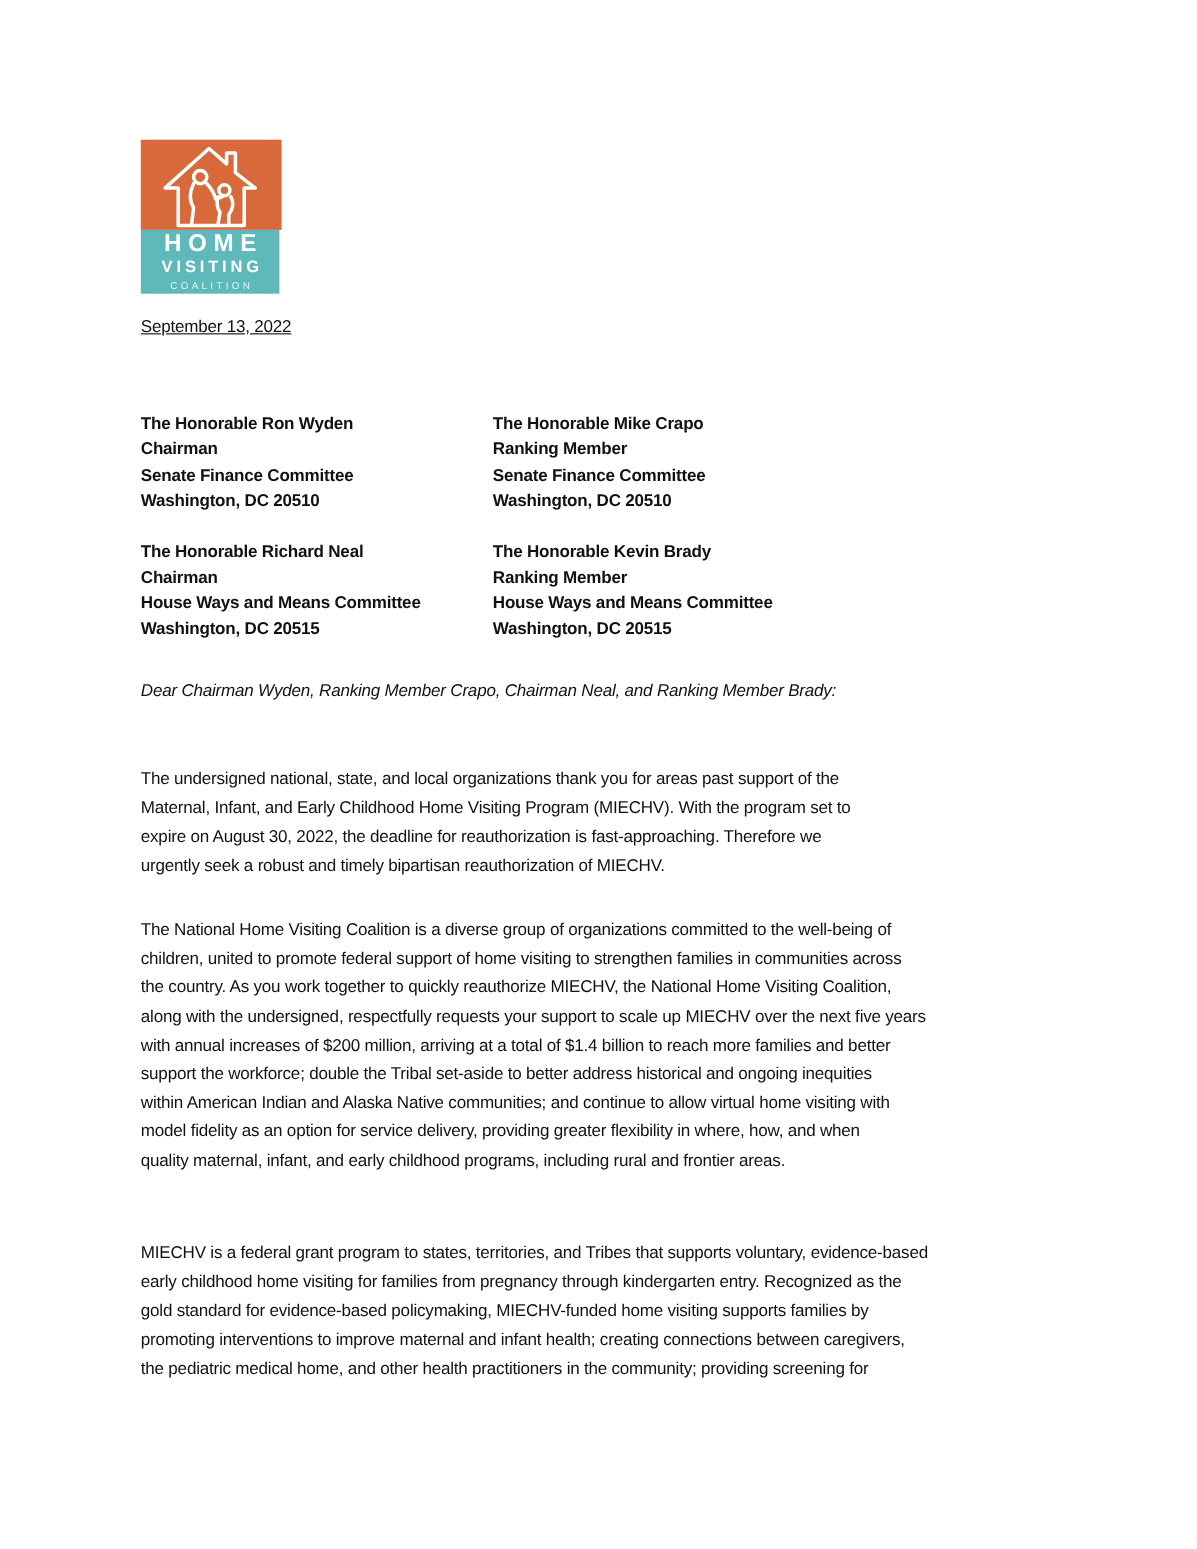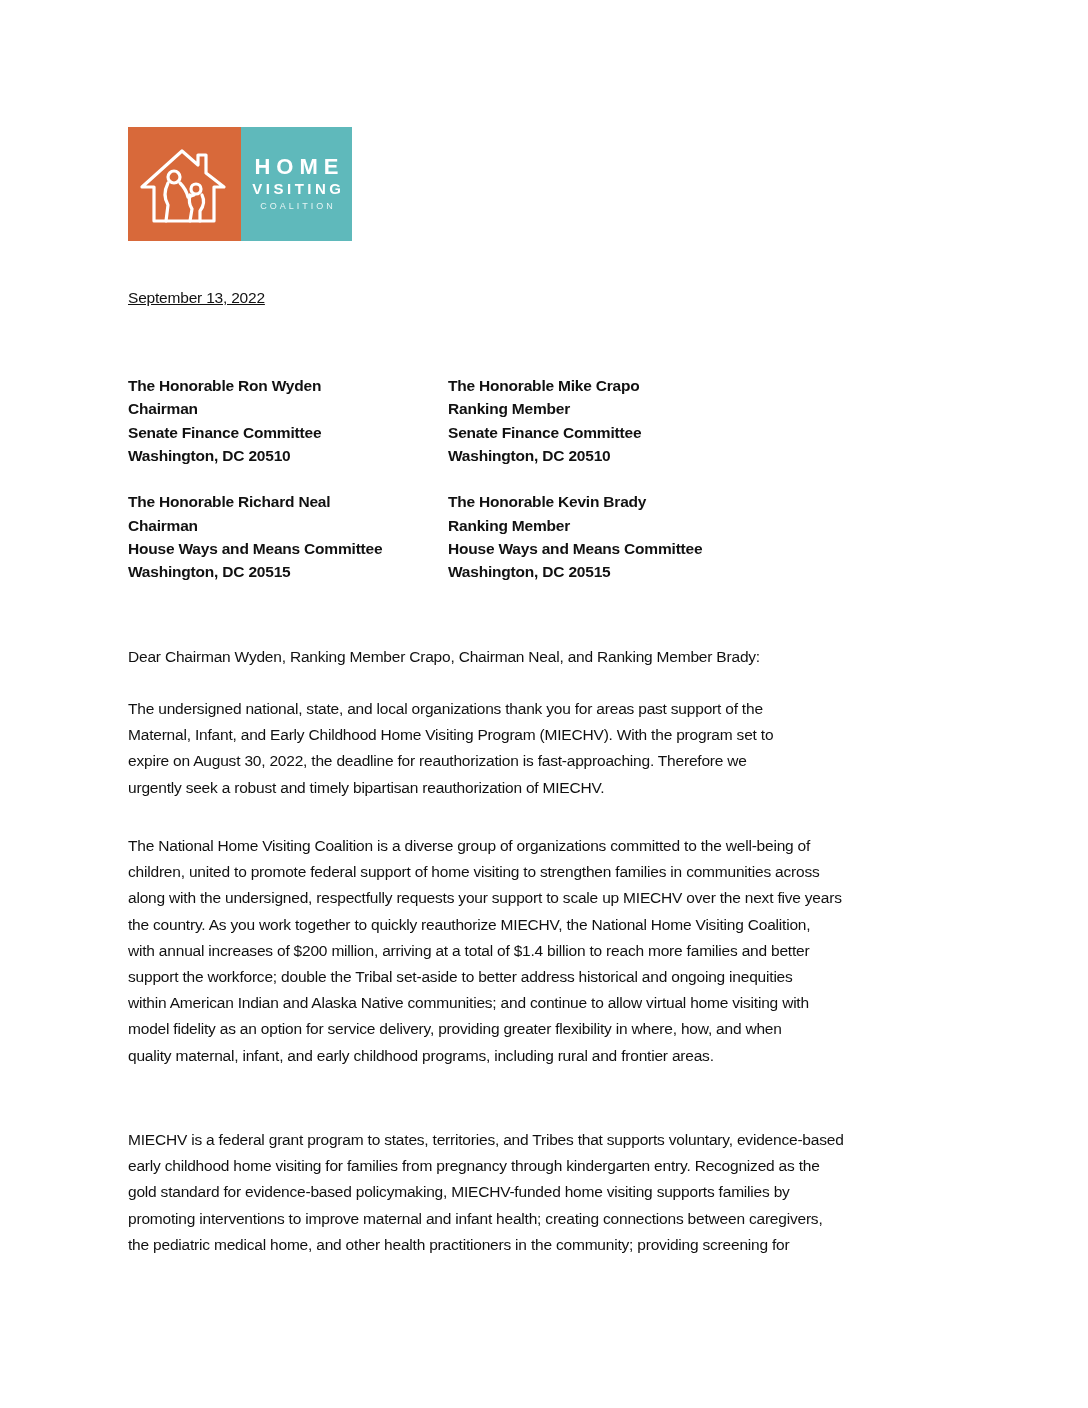--- a/index.html
+++ b/index.html
@@ -1,31 +1,31 @@
 <!DOCTYPE html>
 <html><head>
 <meta charset="utf-8">
 <style>
   html, body { margin: 0; padding: 0; background: #ffffff; }
   body { width: 1088px; height: 1408px; position: relative; overflow: hidden;
          font-family: "Liberation Sans", sans-serif; color: #111; }
-  .logo { position: absolute; left: 128px; top: 127px; width: 224px; height: 114px; display: flex; }
+  .logo { position: absolute; left: 128px; top: 127px; width: 224px; height: 114px; display: flex; flex-direction: column; }
   .logo-left { width: 128px; height: 114px; background: #d8693a; display: flex; align-items: center; justify-content: center; }
   .logo-right { width: 126px; height: 114px; background: #5fb9bb; display: flex; flex-direction: column; align-items: center; justify-content: center; color: #fff; }
   .logo-home { font-size: 22px; font-weight: bold; letter-spacing: 6px; line-height: 24px; margin-left: 6px; }
   .logo-visiting { font-size: 15px; font-weight: bold; letter-spacing: 3.5px; line-height: 20px; margin-left: 4px; text-align: right; }
   .logo-coalition { font-size: 9px; letter-spacing: 3px; line-height: 14px; color: #e6f5f5; margin-left: 3px; }
   .txt { position: absolute; left: 128px; font-size: 15.5px; line-height: 26px; white-space: nowrap; letter-spacing: -0.2px; }
   .date { top: 285px; text-decoration: underline; }
   .addr { position: absolute; top: 374px; font-size: 15.5px; line-height: 23.3px; white-space: nowrap; letter-spacing: -0.2px; }
   .addr.col1 { left: 128px; }
   .addr.col2 { left: 448px; }
   .addr .block { margin-bottom: 23.3px; }
   .addr .line { display: block; font-weight: bold; }
-  .salutation { top: 644px; }
+  .salutation { top: 616px; font-style: italic; }
   .para { position: absolute; left: 128px; font-size: 15.5px; line-height: 26.2px; letter-spacing: -0.2px; }
   .para .line { display: block; white-space: nowrap; }
   #p1 { top: 696px; }
   #p2 { top: 833px; }
   #p3 { top: 1127px; }
 </style>
 </head>
 <body>
 
 <div class="logo">
@@ -86,22 +86,22 @@
 <div class="para" id="p1">
   <span class="line">The undersigned national, state, and local organizations thank you for areas past support of the</span>
   <span class="line">Maternal, Infant, and Early Childhood Home Visiting Program (MIECHV). With the program set to</span>
   <span class="line">expire on August 30, 2022, the deadline for reauthorization is fast-approaching. Therefore we</span>
   <span class="line">urgently seek a robust and timely bipartisan reauthorization of MIECHV.</span>
 </div>
 
 <div class="para" id="p2">
   <span class="line">The National Home Visiting Coalition is a diverse group of organizations committed to the well-being of</span>
   <span class="line">children, united to promote federal support of home visiting to strengthen families in communities across</span>
+  <span class="line">the country. As you work together to quickly reauthorize MIECHV, the National Home Visiting Coalition,</span>
   <span class="line">along with the undersigned, respectfully requests your support to scale up MIECHV over the next five years</span>
-  <span class="line">the country. As you work together to quickly reauthorize MIECHV, the National Home Visiting Coalition,</span>
   <span class="line">with annual increases of $200 million, arriving at a total of $1.4 billion to reach more families and better</span>
   <span class="line">support the workforce; double the Tribal set-aside to better address historical and ongoing inequities</span>
   <span class="line">within American Indian and Alaska Native communities; and continue to allow virtual home visiting with</span>
   <span class="line">model fidelity as an option for service delivery, providing greater flexibility in where, how, and when</span>
   <span class="line">quality maternal, infant, and early childhood programs, including rural and frontier areas.</span>
 </div>
 
 <div class="para" id="p3">
   <span class="line">MIECHV is a federal grant program to states, territories, and Tribes that supports voluntary, evidence-based</span>
   <span class="line">early childhood home visiting for families from pregnancy through kindergarten entry. Recognized as the</span>

